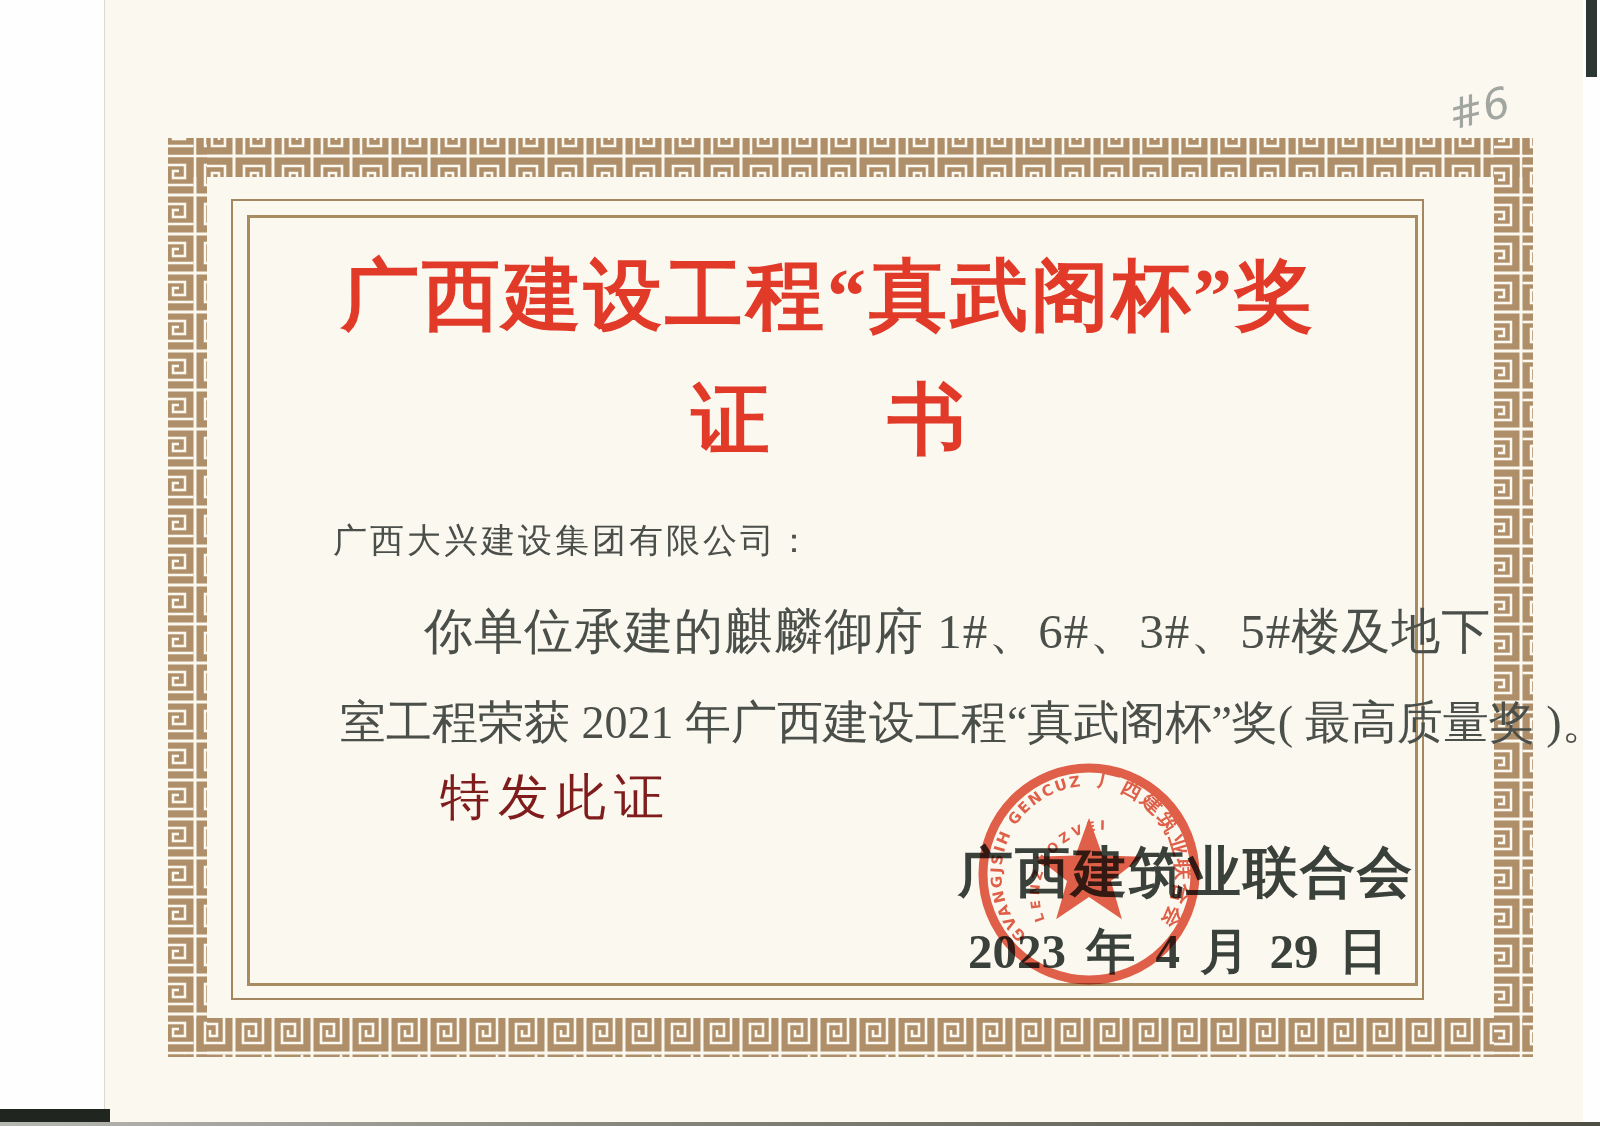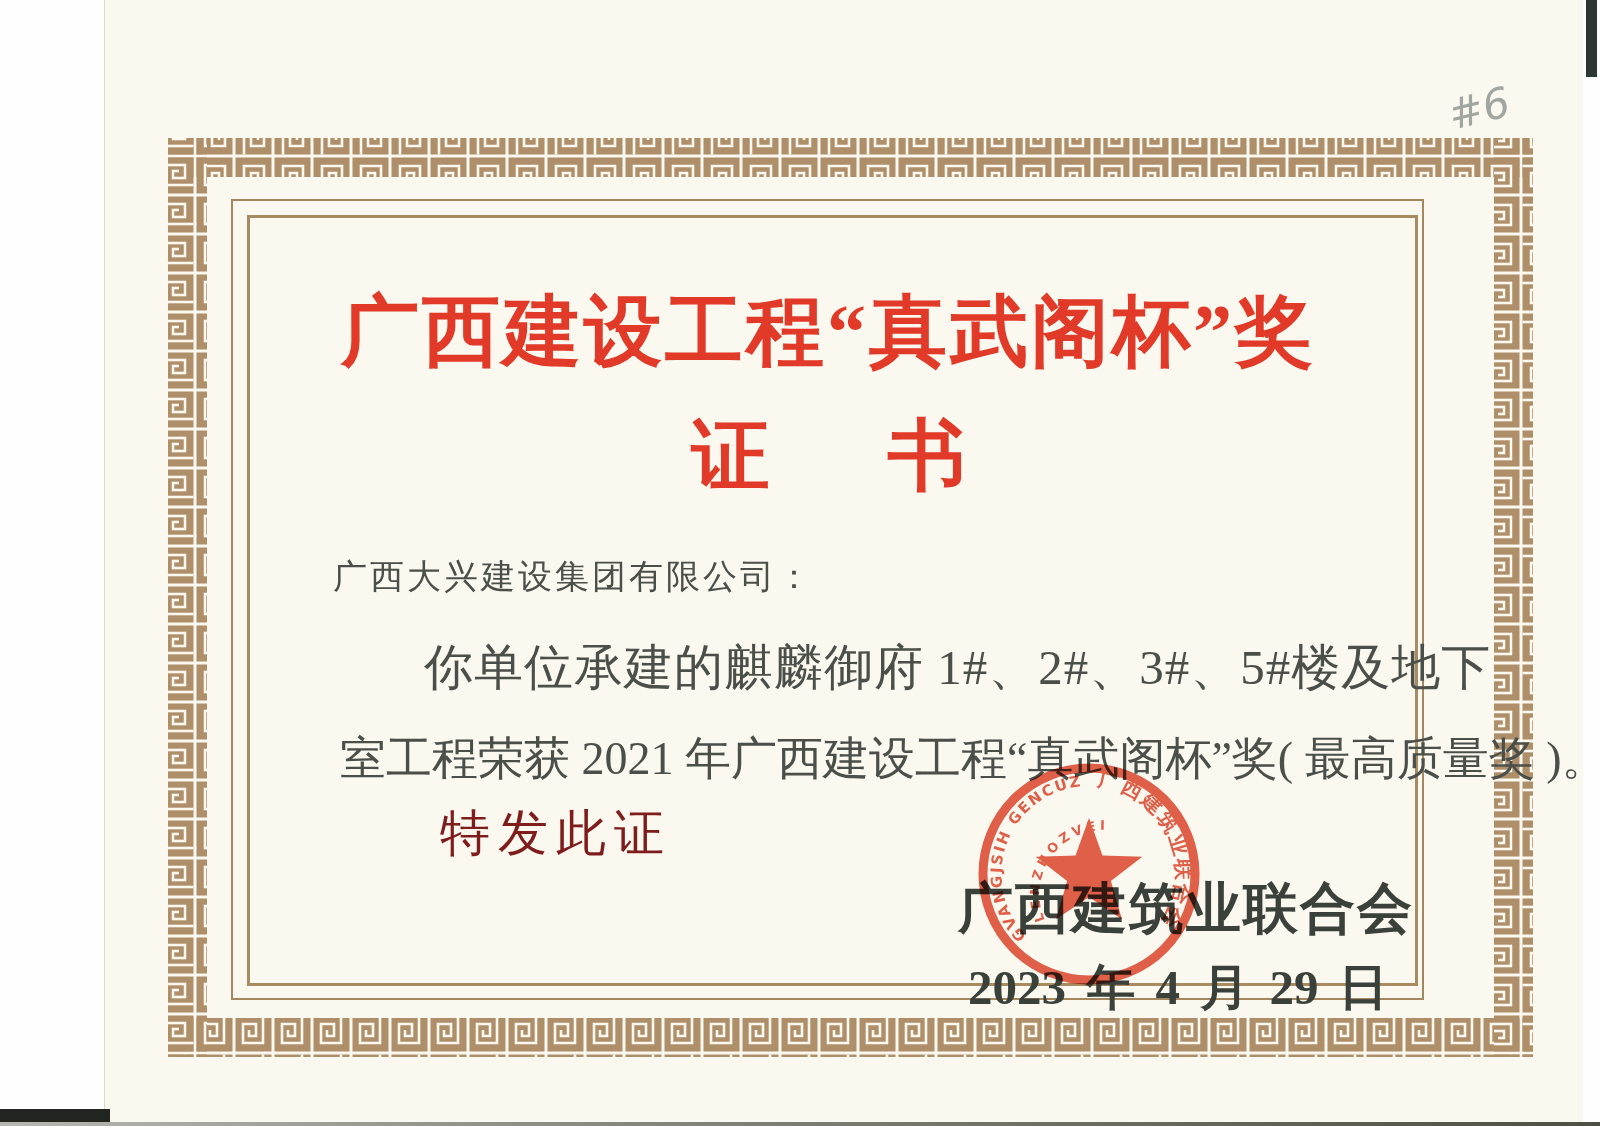--- a/index.html
+++ b/index.html
@@ -17,21 +17,21 @@
   
   .border-svg{position:absolute;left:0;top:0;}
   .frame-outer{
     position:absolute;left:231px;top:199px;width:1193px;height:801px;
     border:2px solid #a5875f;box-sizing:border-box;
   }
   .frame-inner{
     position:absolute;left:247px;top:215px;width:1171px;height:771px;
     border:3px solid #a98b61;box-sizing:border-box;
   }
-  .txt{position:absolute;line-height:1.08;white-space:nowrap;margin-top:36px;}
+  .txt{position:absolute;line-height:1.08;white-space:nowrap;}
   .title{
     left:232px;top:254px;width:1193px;text-align:center;
     font-size:78px;font-weight:700;color:#e23a28;letter-spacing:3px;
   }
   .subtitle{
     left:232px;top:378px;width:1193px;display:flex;justify-content:center;
     column-gap:118px;font-size:78px;font-weight:700;color:#e23a28;
   }
   .recipient{left:333px;top:523px;font-size:34px;color:#4b4f4a;letter-spacing:3px;}
   .bodyline1{left:424px;top:606px;font-size:49px;color:#4b4f4a;letter-spacing:1px;}
@@ -94,21 +94,21 @@
   <div class="frame-inner"></div>
 
   <div class="txt title">广西建设工程“真武阁杯”奖</div>
 
   <div class="txt subtitle">
     <span>证</span>
     <span>书</span>
   </div>
 
   <div class="txt recipient">广西大兴建设集团有限公司：</div>
-  <div class="txt bodyline1">你单位承建的麒麟御府 1#、2#、3#、5#楼及地下</div>
+  <div class="txt bodyline1">你单位承建的麒麟御府 1#、6#、3#、5#楼及地下</div>
   <div class="txt bodyline2">室工程荣获 2021 年广西建设工程“真武阁杯”奖( 最高质量奖 )。</div>
   <div class="txt closing">特发此证</div>
   <div class="txt issuer">广西建筑业联合会</div>
   <div class="txt dateline">2023 年 4 月 29 日</div>
 
   <svg class="seal" viewBox="-114 -114 228 228" aria-hidden="true">
     <defs>
       <path id="sealArcLatin" d="M -62,62 A 88 88 0 0 1 -3,-88" fill="none"></path>
       <path id="sealArcCn" d="M 8,-88 A 88 88 0 0 1 75,45" fill="none"></path>
       <path id="sealArcInner" d="M -44,46 A 64 64 0 0 1 58,-27" fill="none"></path>

